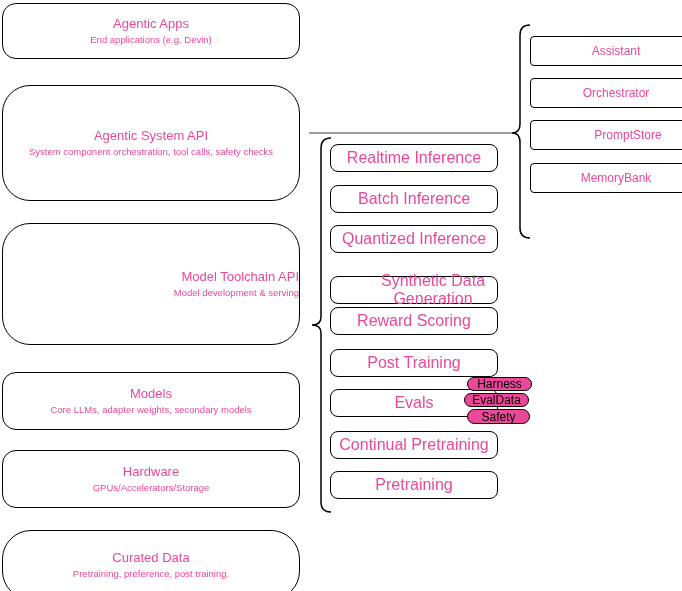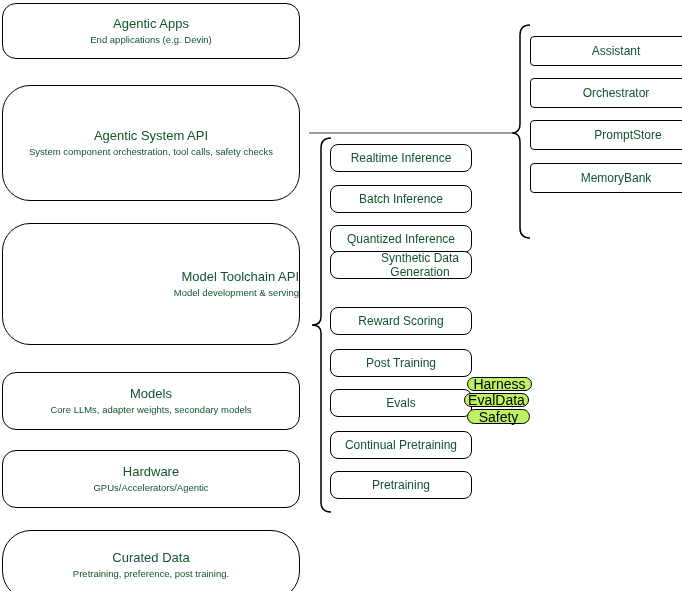--- a/index.html
+++ b/index.html
@@ -24,59 +24,59 @@
   .node {
     position: absolute;
     box-sizing: border-box;
     border: 1.5px solid #000000;
     background: #ffffff;
     display: flex;
     flex-direction: column;
     align-items: center;
     justify-content: center;
     text-align: center;
-    color: #14532d;
+    color: #ec4899;
   }
   .lbox {
     left: 2px;
     width: 298px;
   }
   .lbox .title {
     font-size: 13px;
     line-height: 15px;
   }
   .lbox .subtitle {
     font-size: 9.5px;
     line-height: 12px;
     margin-top: 3px;
   }
   .mbox {
     left: 330px;
-    width: 142px;
+    width: 168px;
     height: 28px;
     border-radius: 8px;
-    font-size: 12px;
+    font-size: 16px;
   }
   .rbox {
     left: 530px;
     width: 172px;
     height: 30px;
     border-radius: 4px;
     font-size: 12px;
   }
   .pill {
     position: absolute;
     box-sizing: border-box;
     border: 1.5px solid #000000;
-    background: #bef264;
+    background: #ec4899;
     border-radius: 8px;
     display: flex;
     align-items: center;
     justify-content: center;
-    font-size: 14px;
+    font-size: 12px;
     color: #000000;
   }
 </style>
 </head>
 <body>
 
 <div class="canvas">
 
   <svg class="overlay" width="682" height="591" viewBox="0 0 682 591">
     <line x1="309" y1="133" x2="512" y2="133" stroke="#7d7d7d" stroke-width="1.7"></line>
@@ -99,38 +99,38 @@
     <span class="subtitle">Model development &amp; serving</span>
   </div>
 
   <div class="node lbox" style="top:372px; height:58px; border-radius:14px;">
     <span class="title">Models</span>
     <span class="subtitle">Core LLMs, adapter weights, secondary models</span>
   </div>
 
   <div class="node lbox" style="top:450px; height:58px; border-radius:14px;text-align:right;">
     <span class="title">Hardware</span>
-    <span class="subtitle">GPUs/Accelerators/Agentic</span>
+    <span class="subtitle">GPUs/Accelerators/Storage</span>
   </div>
 
   <div class="node lbox" style="top:530px; height:70px; border-radius:29px;">
     <span class="title">Curated Data</span>
     <span class="subtitle">Pretraining, preference, post training.</span>
   </div>
 
   <div class="node mbox" style="top:144px;">
     <span>Realtime Inference</span>
   </div>
   <div class="node mbox" style="top:185px;">
     <span>Batch Inference</span>
   </div>
   <div class="node mbox" style="top:225px;">
     <span>Quantized Inference</span>
   </div>
-  <div class="node mbox" style="top:251px;padding-left:38px;">
+  <div class="node mbox" style="top:276px;padding-left:38px;">
     <span>Synthetic Data Generation</span>
   </div>
   <div class="node mbox" style="top:307px;">
     <span>Reward Scoring</span>
   </div>
   <div class="node mbox" style="top:349px;">
     <span>Post Training</span>
   </div>
   <div class="node mbox" style="top:389px;">
     <span>Evals</span>

